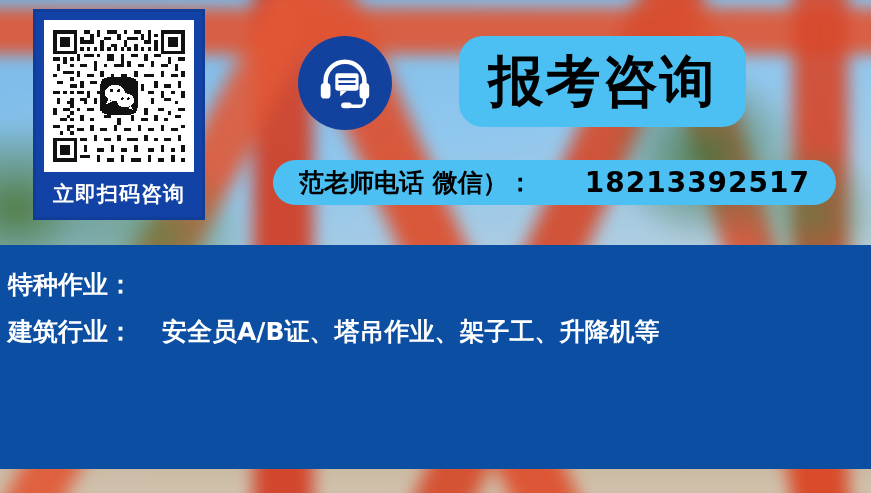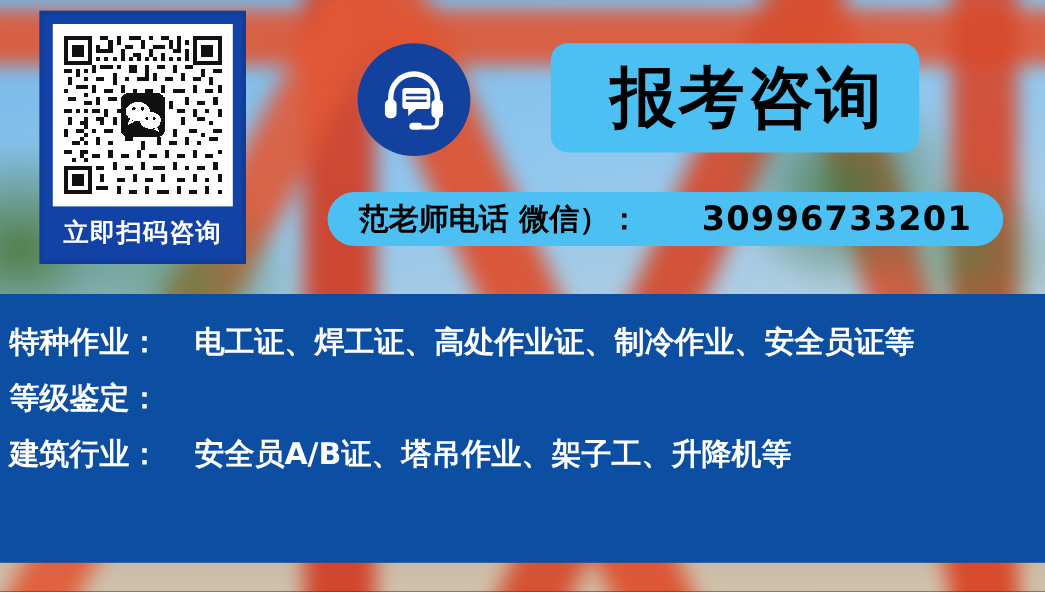--- a/index.html
+++ b/index.html
@@ -64,22 +64,22 @@
   
   .headset-badge{
     position:absolute;left:298px;top:36px;width:94px;height:94px;
     border-radius:50%;background:#13419e;
     display:flex;align-items:center;justify-content:center;
   }
 
   
   .pill-title{
     position:absolute;left:459px;top:36px;width:287px;height:91px;
-    background:#4cc0f2;border-radius:14px;
-    display:flex;align-items:center;justify-content:center;padding-left:20px;
+    background:#4cc0f2;border-radius:24px;
+    display:flex;align-items:center;justify-content:center;
   }
   .pill-title span{
     font-size:55px;font-weight:bold;color:#000000;letter-spacing:2px;
     font-family:"DejaVu Sans","Liberation Sans",sans-serif;line-height:1;
   }
   .pill-phone{
     position:absolute;left:273px;top:160px;width:563px;height:45px;
     background:#4cc0f2;border-radius:23px;
     display:flex;align-items:center;box-sizing:border-box;padding:0 26px;
   }
@@ -342,33 +342,31 @@
       </g>
     </svg>
   </div>
 
   <div class="pill-title">
     <span>报考咨询</span>
   </div>
 
   <div class="pill-phone">
     <span class="label">范老师电话 微信）：</span>
-    <span class="number">30996733201</span>
+    <span class="number">18213392517</span>
   </div>
 
   <div class="info-band">
 
     <div class="info-row">
       <span class="cat">特种作业：</span>
-      <span class="items">电工证、焊工证、高处作业证、制冷作业、安全员证等</span>
     </div>
 
 
     <div class="info-row">
-      <span class="cat">等级鉴定：</span>
     </div>
 
     <div class="info-row">
       <span class="cat">建筑行业：</span>
       <span class="items">安全员A/B证、塔吊作业、架子工、升降机等</span>
     </div>
 
   </div>
 
 </div>

